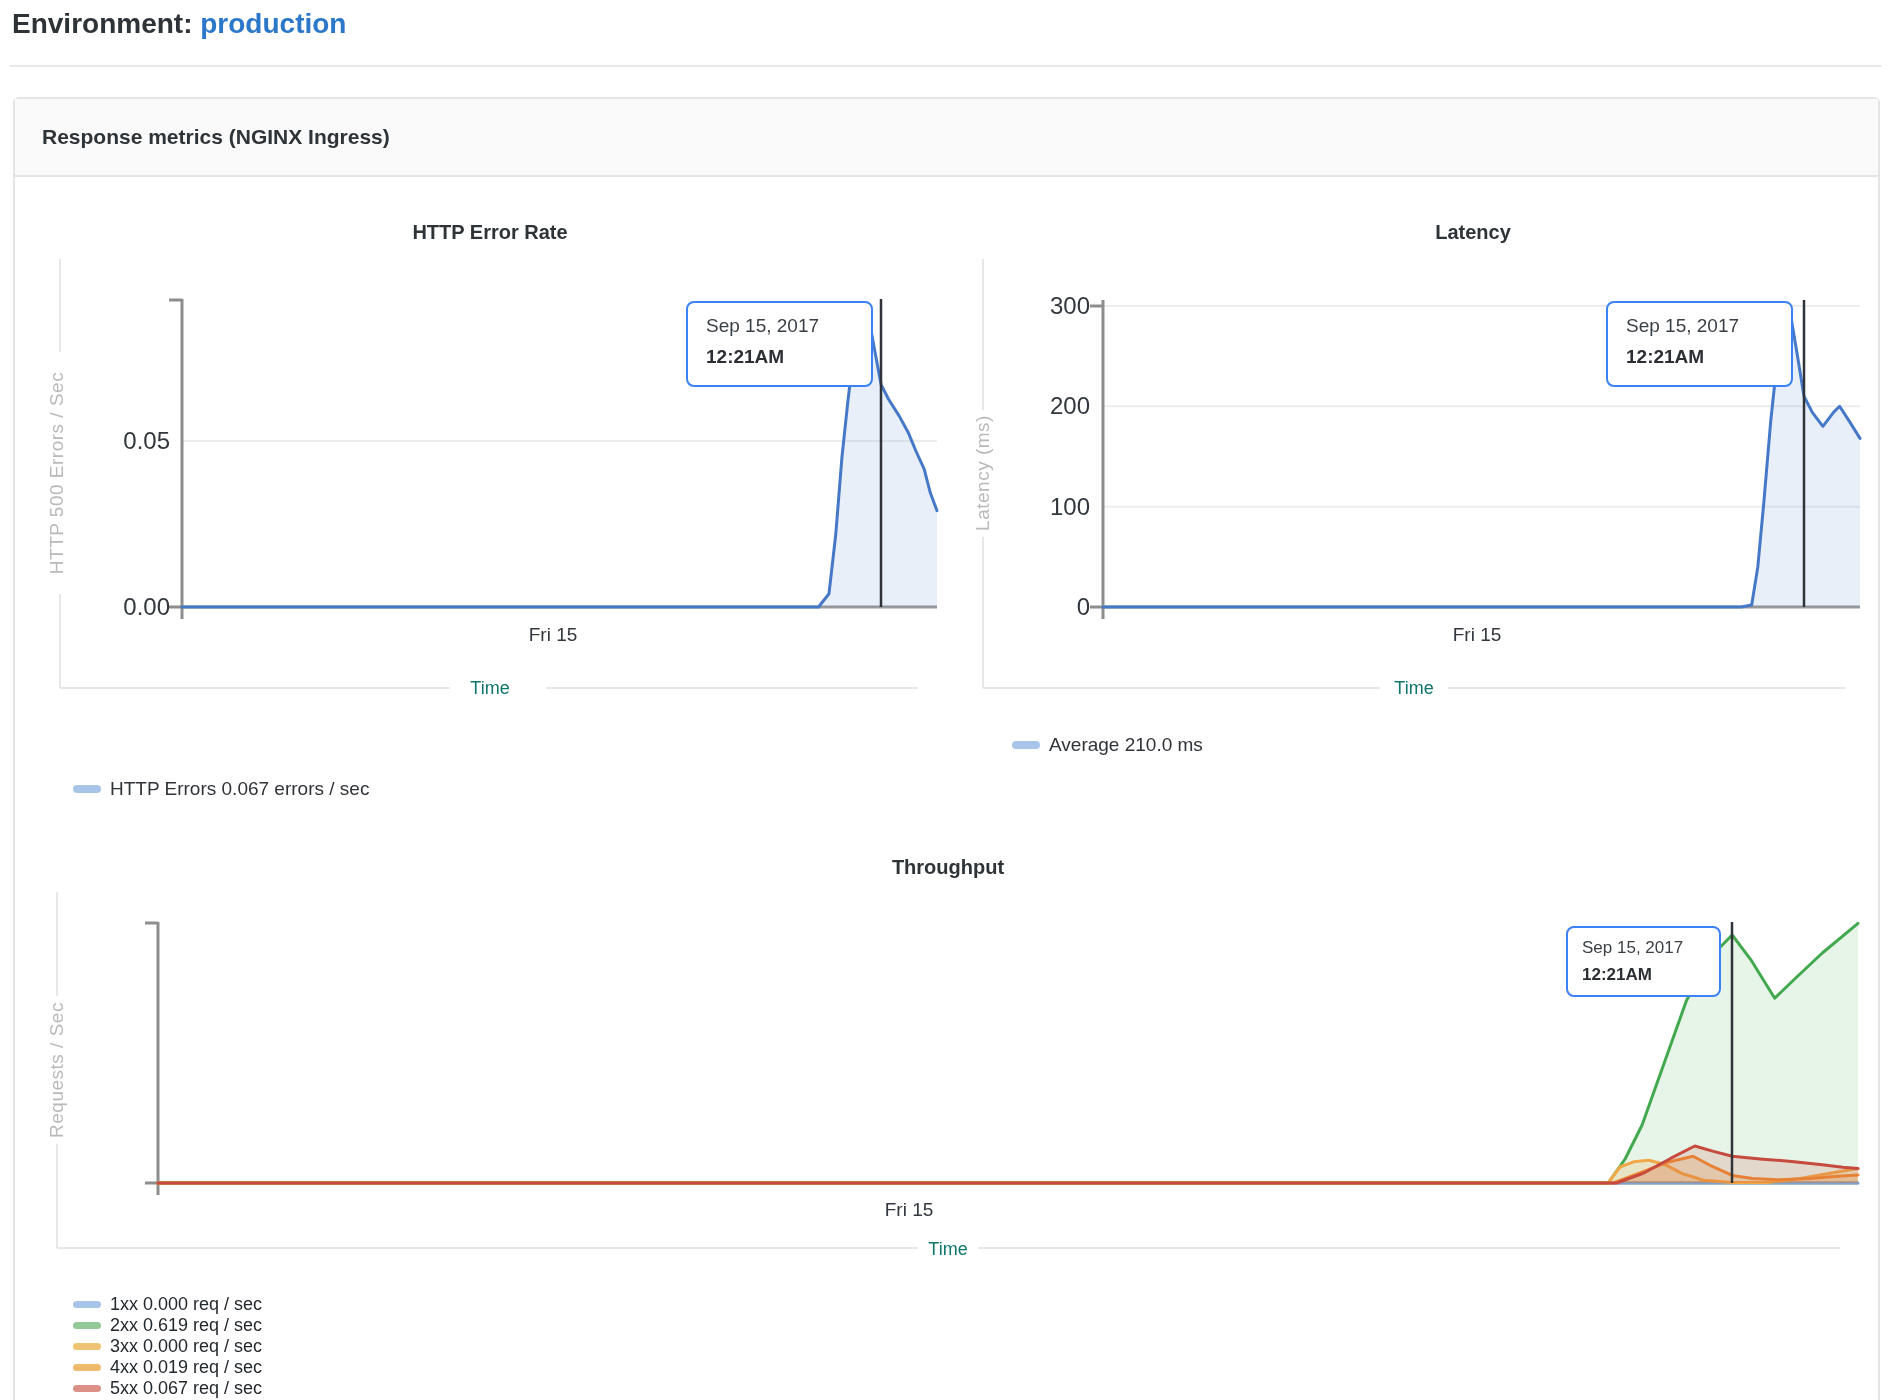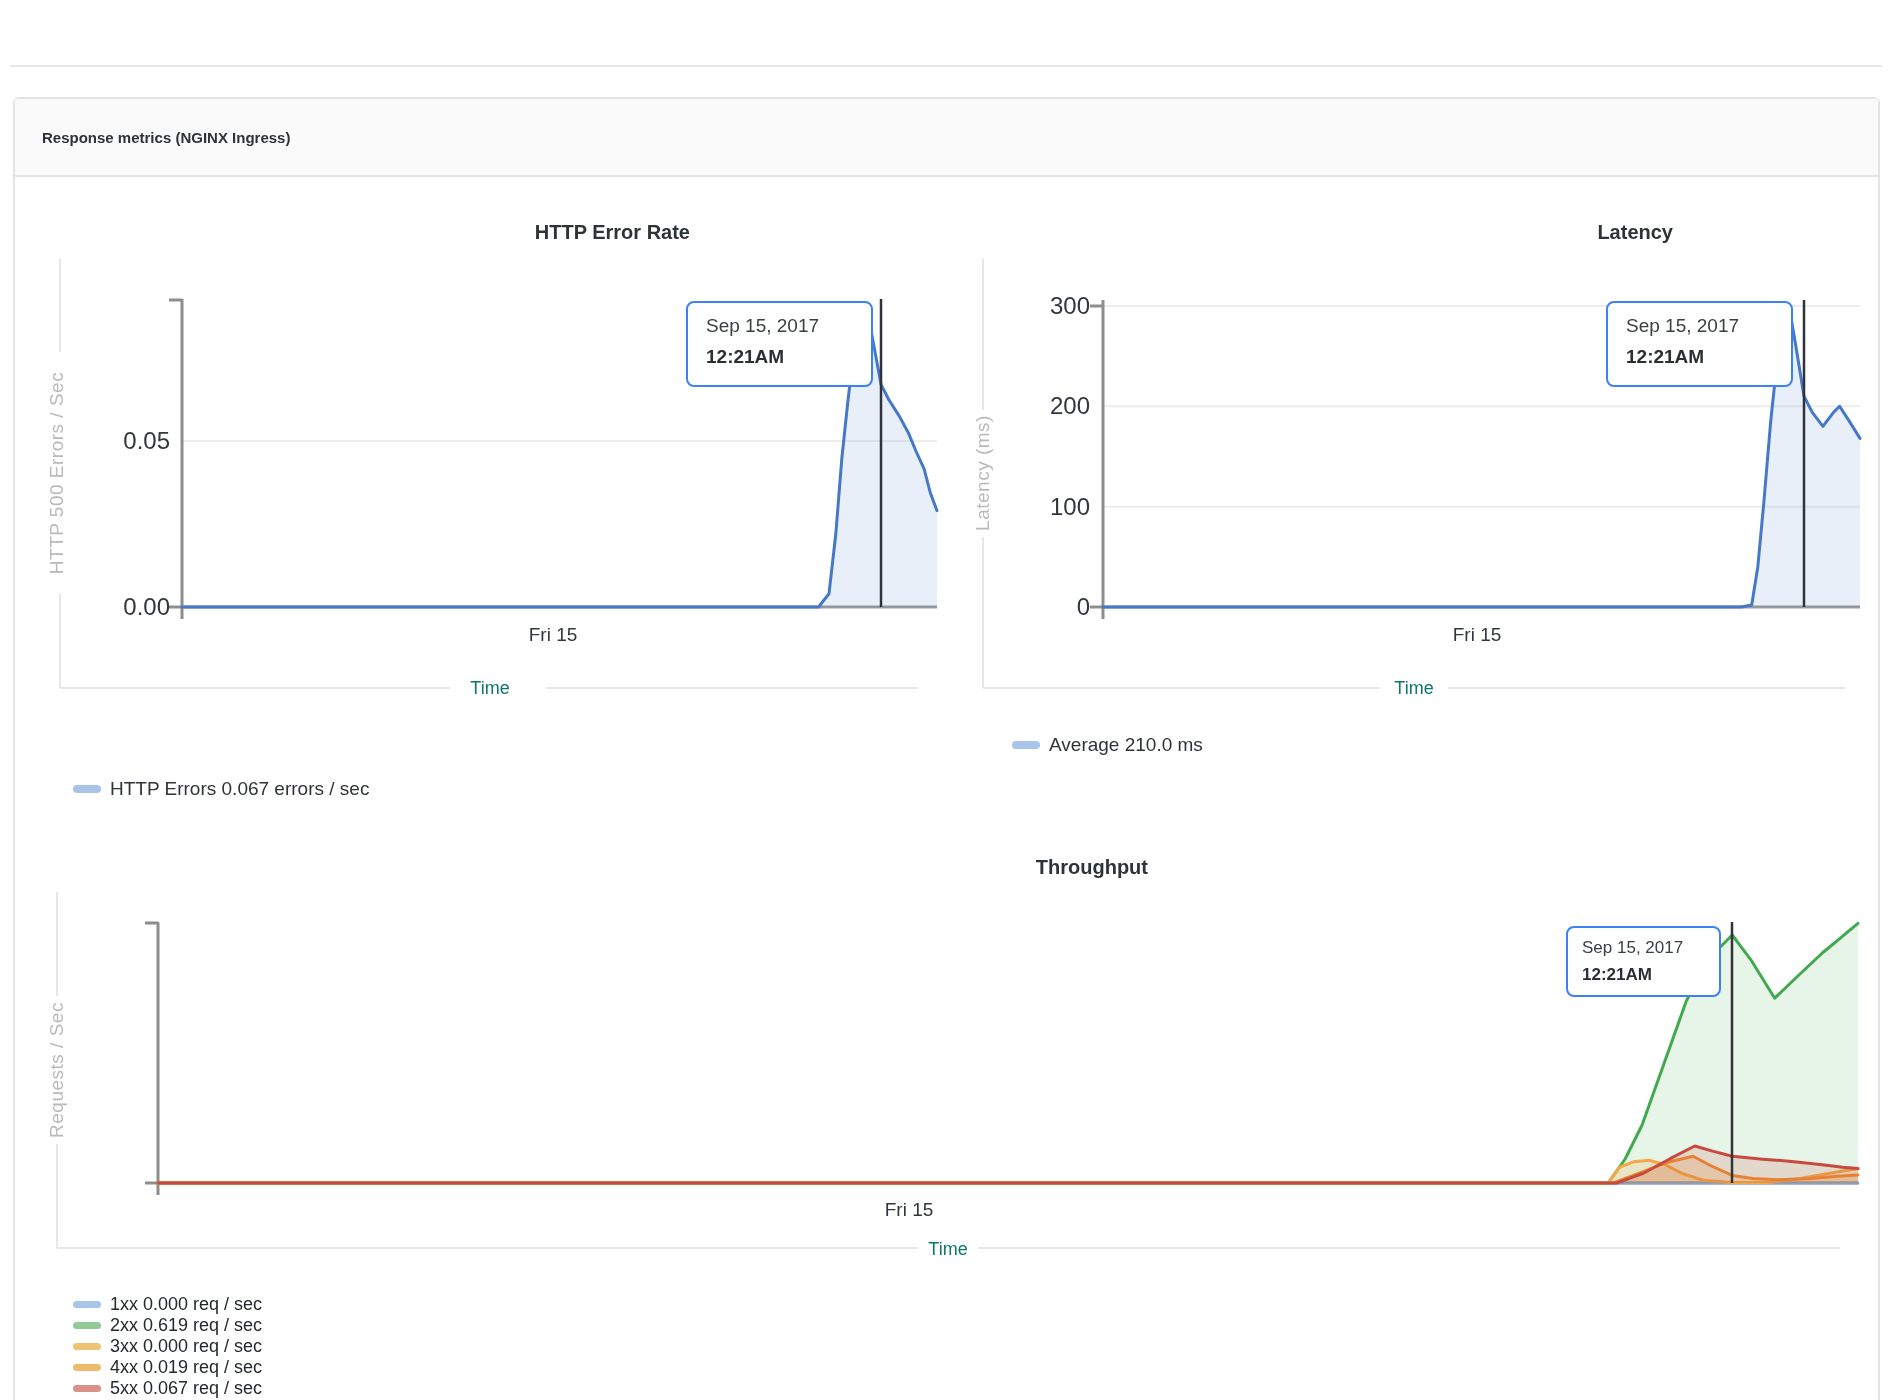--- a/index.html
+++ b/index.html
@@ -5,26 +5,26 @@
   html,body{margin:0;padding:0;background:#fff;}
   body{font-family:"Liberation Sans",sans-serif;color:#2f3337;}
   .screen{position:relative;width:1892px;height:1400px;background:#fff;overflow:hidden;}
 
   .env-heading{position:absolute;left:12px;top:8px;font-size:28px;font-weight:700;color:#2e3338;z-index:2;}
   .env-heading a{color:#2b77c9;text-decoration:none;font-weight:700;}
 
   .page-divider{position:absolute;left:10px;right:10px;top:65px;border-top:2px solid #e8e8e8;z-index:1;}
 
   .panel{position:absolute;left:13px;top:97px;width:1867px;height:1303px;border:2px solid #e4e4e4;border-bottom:none;border-radius:6px 6px 0 0;box-sizing:border-box;background:#fff;z-index:0;}
-  .panel-header{height:78px;background:#fafafa;border-bottom:2px solid #e4e4e4;display:flex;align-items:center;padding-left:27px;font-size:15px;font-weight:700;color:#2e3338;box-sizing:border-box;}
+  .panel-header{height:78px;background:#fafafa;border-bottom:2px solid #e4e4e4;display:flex;align-items:center;padding-left:27px;font-size:21px;font-weight:700;color:#2e3338;box-sizing:border-box;}
 
   #charts{position:absolute;left:0;top:0;z-index:1;pointer-events:none;}
 
   .lbl{position:absolute;z-index:2;white-space:nowrap;}
-  .chart-title{font-size:20px;font-weight:700;color:#2e3338;text-align:right;width:400px;}
+  .chart-title{font-size:20px;font-weight:700;color:#2e3338;text-align:center;width:400px;}
   .tick{position:absolute;z-index:2;font-size:24px;color:#32373d;text-align:right;width:90px;height:26px;line-height:26px;}
   .ylab{font-size:19px;color:#b9b9b9;text-align:center;width:340px;height:24px;line-height:24px;transform:rotate(-90deg);letter-spacing:.5px;}
   .xtick{font-size:19px;color:#32373d;text-align:center;width:200px;}
   .time-lab{font-size:18px;color:#0f766e;text-align:center;width:200px;}
 
   .legend{display:flex;align-items:center;gap:9px;font-size:19px;color:#303338;}
   .swatch{width:28px;height:8px;border-radius:4px;display:inline-block;flex:none;}
   .legend3{display:flex;flex-direction:column;}
   .legend3 .lrow{display:flex;align-items:center;gap:9px;height:21px;font-size:18px;color:#24292e;justify-content:flex-end;}
   .legend3 .swatch{height:7px;}
@@ -36,20 +36,24 @@
   .tooltip.small .tt-date{font-size:17px;}
   .tooltip.small .tt-time{font-size:17px;margin-top:7px;}
 
   .plot-hover{position:absolute;z-index:4;background:transparent;}
 </style>
 </head>
 <body>
 
 <div class="screen">
 
+  <div class="env-heading">
+    <span>Environment:</span>
+    <a href="#">production</a>
+  </div>
 
   <div class="page-divider"></div>
 
   <div class="panel">
     <div class="panel-header">
       <span>Response metrics (NGINX Ingress)</span>
     </div>
   </div>
 
   <svg id="charts" width="1892" height="1400">

